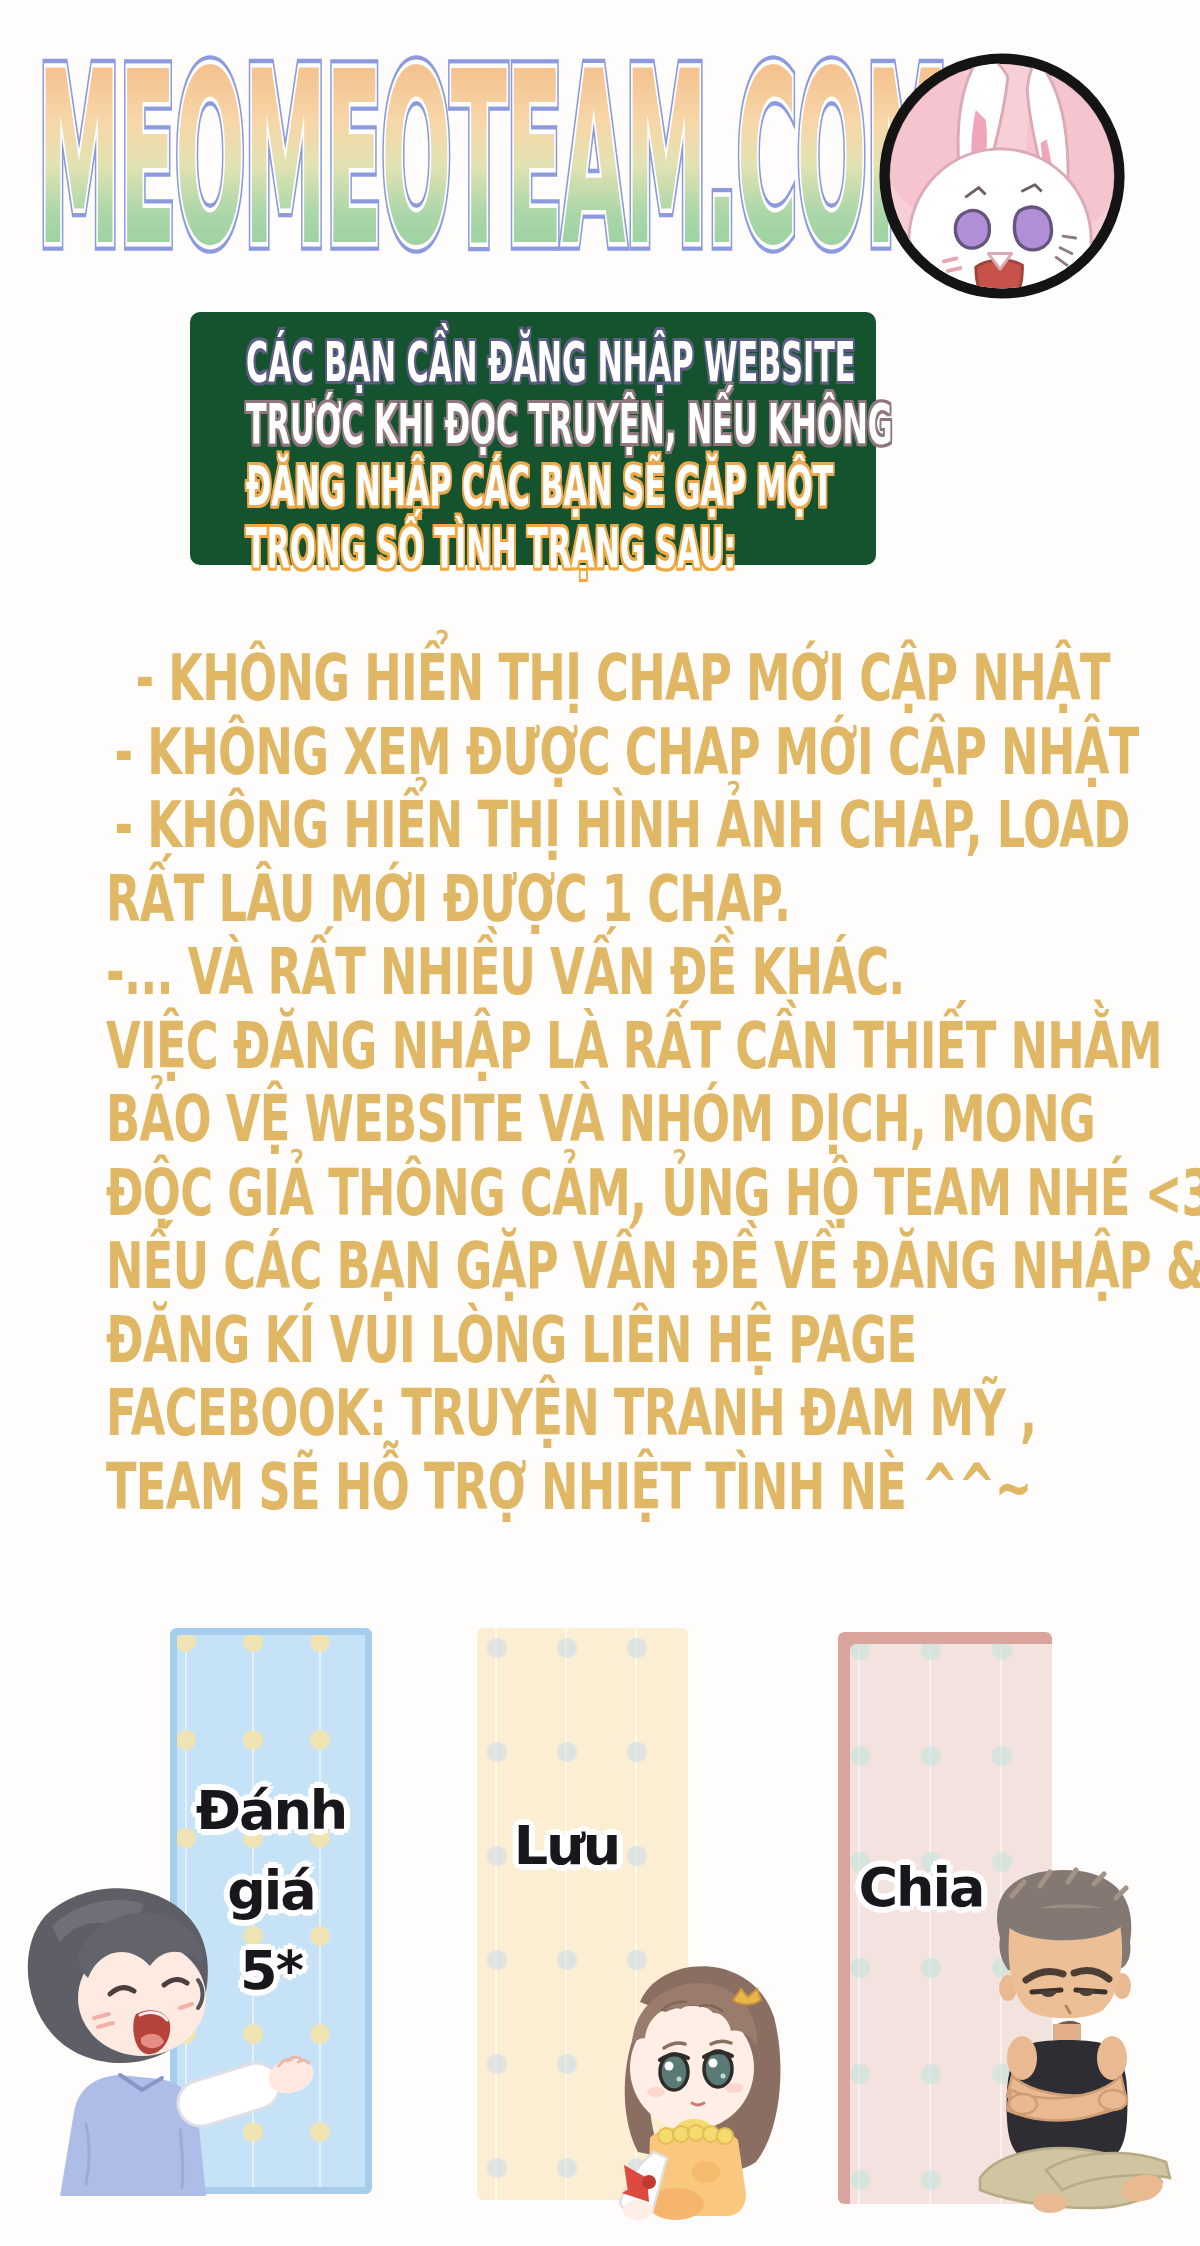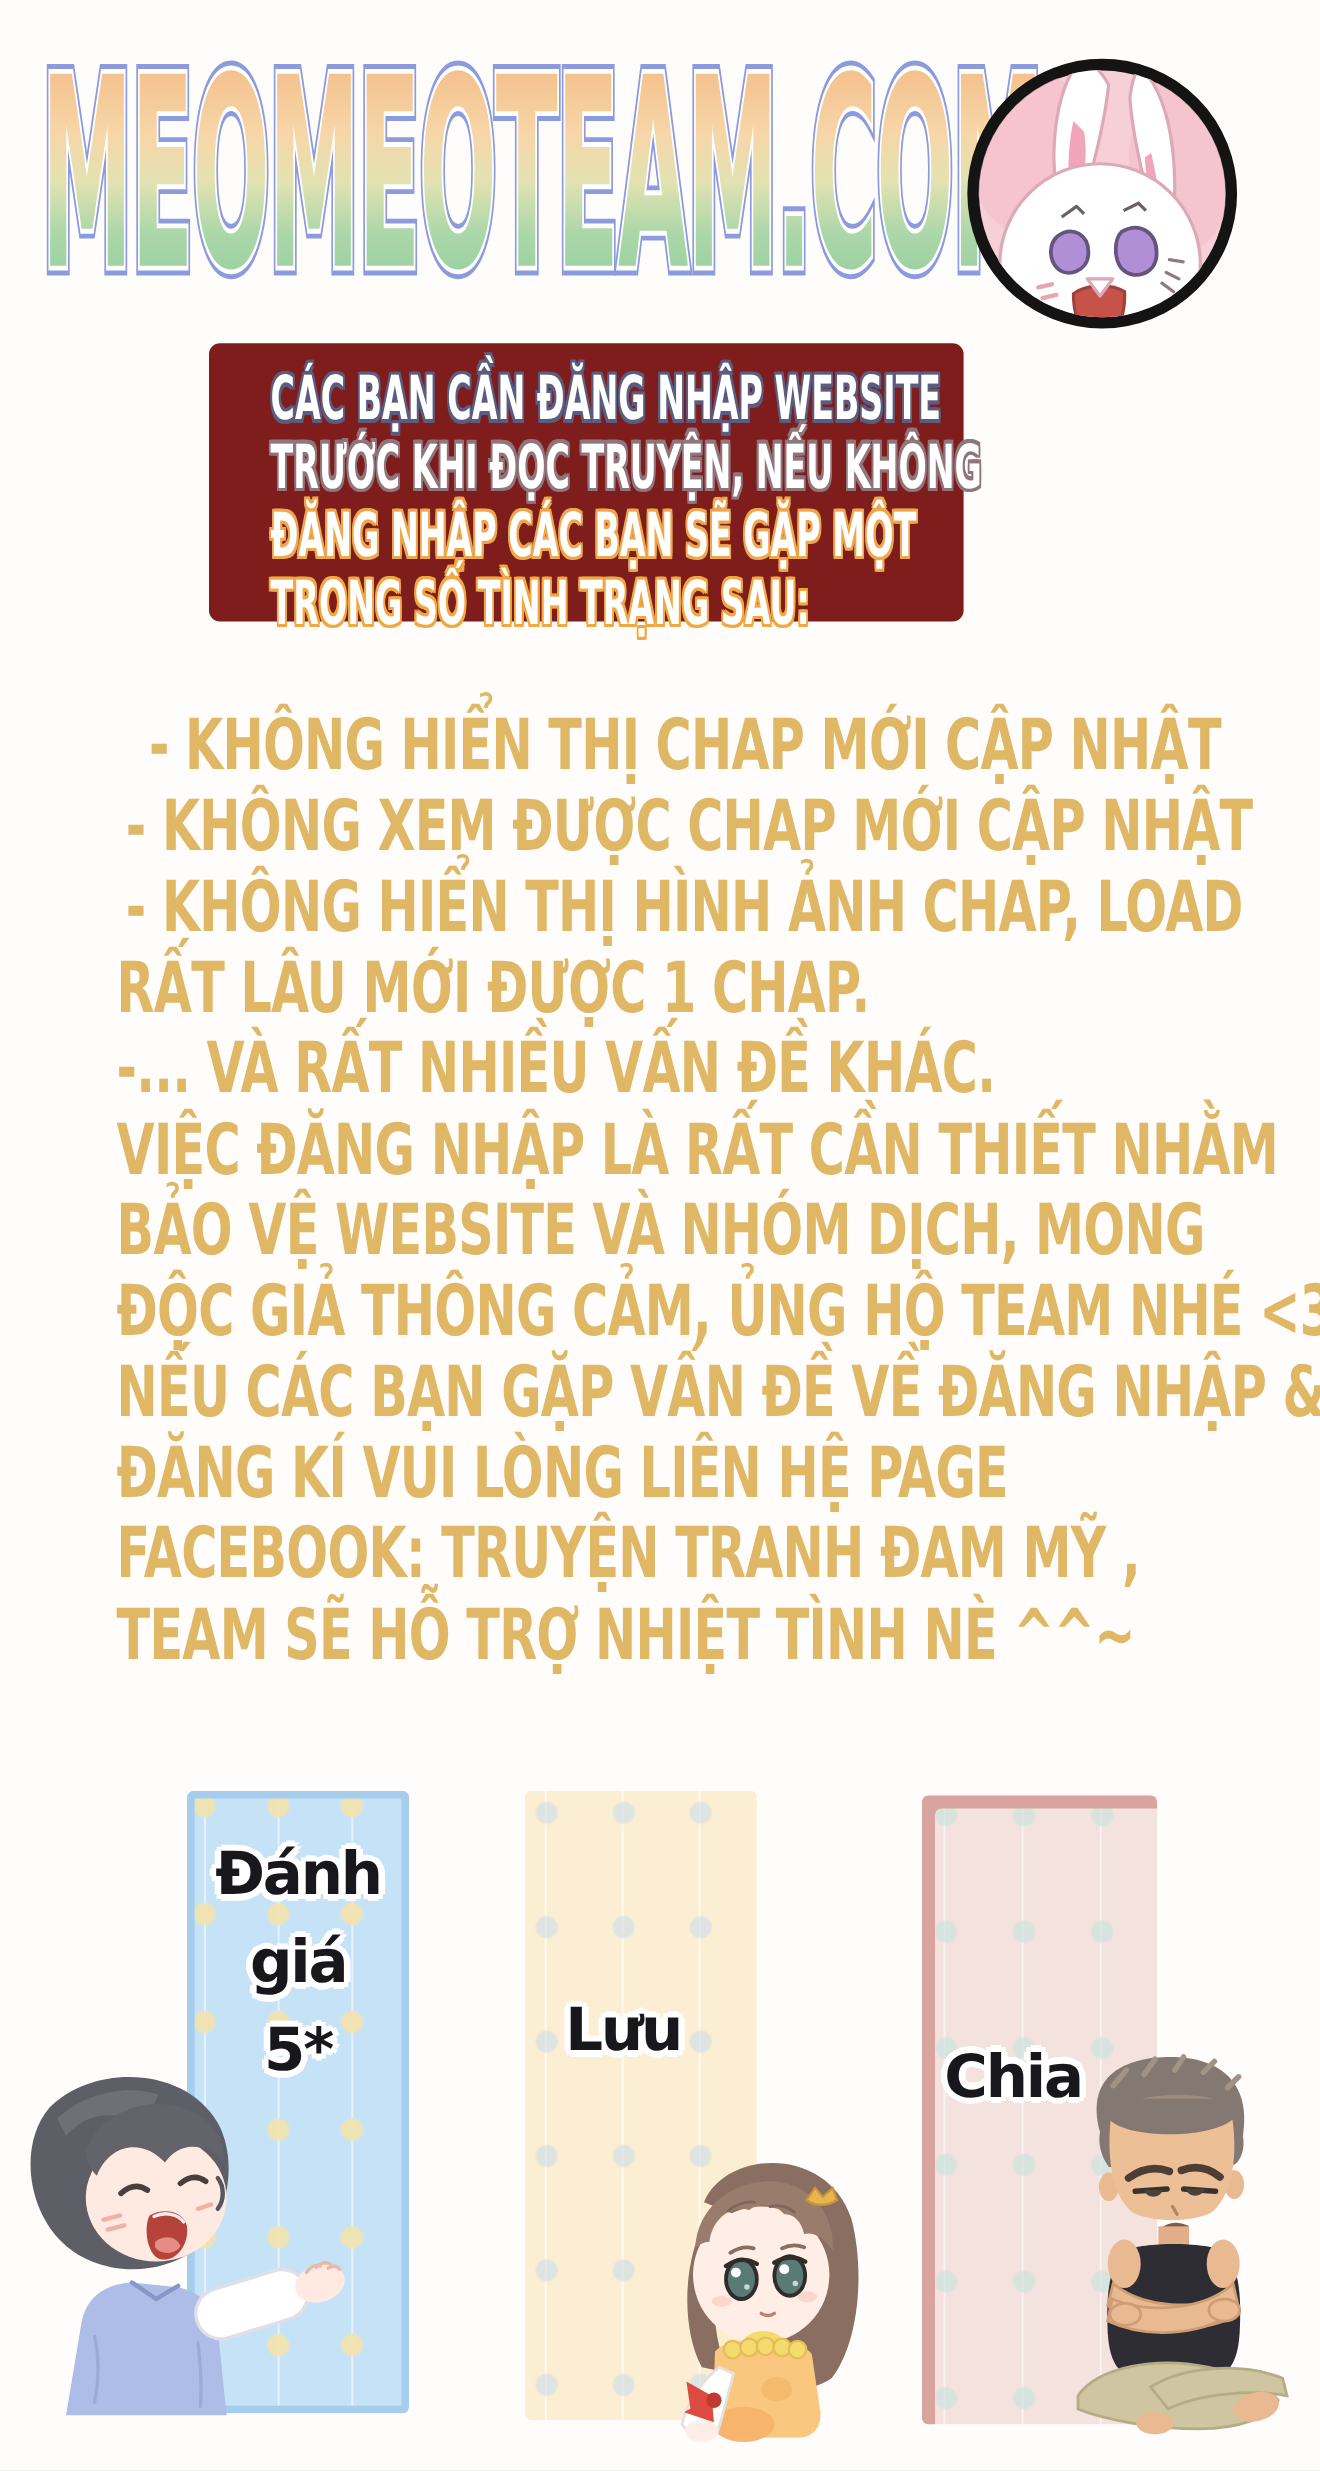--- a/index.html
+++ b/index.html
@@ -25,21 +25,21 @@
     -webkit-background-clip:text; background-clip:text;
     -webkit-text-fill-color:transparent; color:transparent;
   }
 
   
   .mascot{position:absolute; left:876px; top:50px; width:252px; height:252px;}
 
   
   .notice-box{
     position:absolute; left:190px; top:312px; width:686px; height:253px;
-    background:#7f1d1d; border-radius:10px;
+    background:#14532d; border-radius:10px;
   }
   .notice-lines{position:absolute; left:56px; top:20px;}
   .notice-line{height:62px; line-height:62px; white-space:nowrap;}
   .notice-line span{
     display:inline-block; transform:scale(0.56,1.02); transform-origin:left center;
     font-weight:bold; font-size:54px; color:#ffffff; letter-spacing:0px;
   }
   .o1 span{ text-shadow:-3px -3px 0 #5b5d80,0 -3px 0 #5b5d80,3px -3px 0 #5b5d80,-3px 0 0 #5b5d80,3px 0 0 #5b5d80,-3px 3px 0 #5b5d80,0 3px 0 #5b5d80,3px 3px 0 #5b5d80; }
   .o2 span{ text-shadow:-3px -3px 0 #8f767c,0 -3px 0 #8f767c,3px -3px 0 #8f767c,-3px 0 0 #8f767c,3px 0 0 #8f767c,-3px 3px 0 #8f767c,0 3px 0 #8f767c,3px 3px 0 #8f767c; }
   .o3 span{ text-shadow:-3px -3px 0 #eda84e,0 -3px 0 #eda84e,3px -3px 0 #eda84e,-3px 0 0 #eda84e,3px 0 0 #eda84e,-3px 3px 0 #eda84e,0 3px 0 #eda84e,3px 3px 0 #eda84e; }
@@ -83,21 +83,21 @@
 
   .card-label{
     position:absolute; text-align:center;
     font-weight:bold; font-size:54px; line-height:80px; letter-spacing:-2px;
     color:#17171c;
     text-shadow:
       -4px -4px 0 #fff, 0 -4px 0 #fff, 4px -4px 0 #fff, -4px 0 0 #fff,
        4px 0 0 #fff, -4px 4px 0 #fff, 0 4px 0 #fff, 4px 4px 0 #fff,
       -6px 0 0 #fff, 6px 0 0 #fff, 0 6px 0 #fff, 0 -6px 0 #fff;
   }
-  .label-rate {left:170px; top:1664px; width:202px;}
+  .label-rate {left:170px; top:1771px; width:202px;}
   .label-save {left:477px; top:1806px; width:179px;}
   .label-share{left:814px; top:1820px; width:214px;margin-top:28px;}
 
   .char{position:absolute;}
 </style>
 </head>
 <body>
 
 <div class="page">
 

